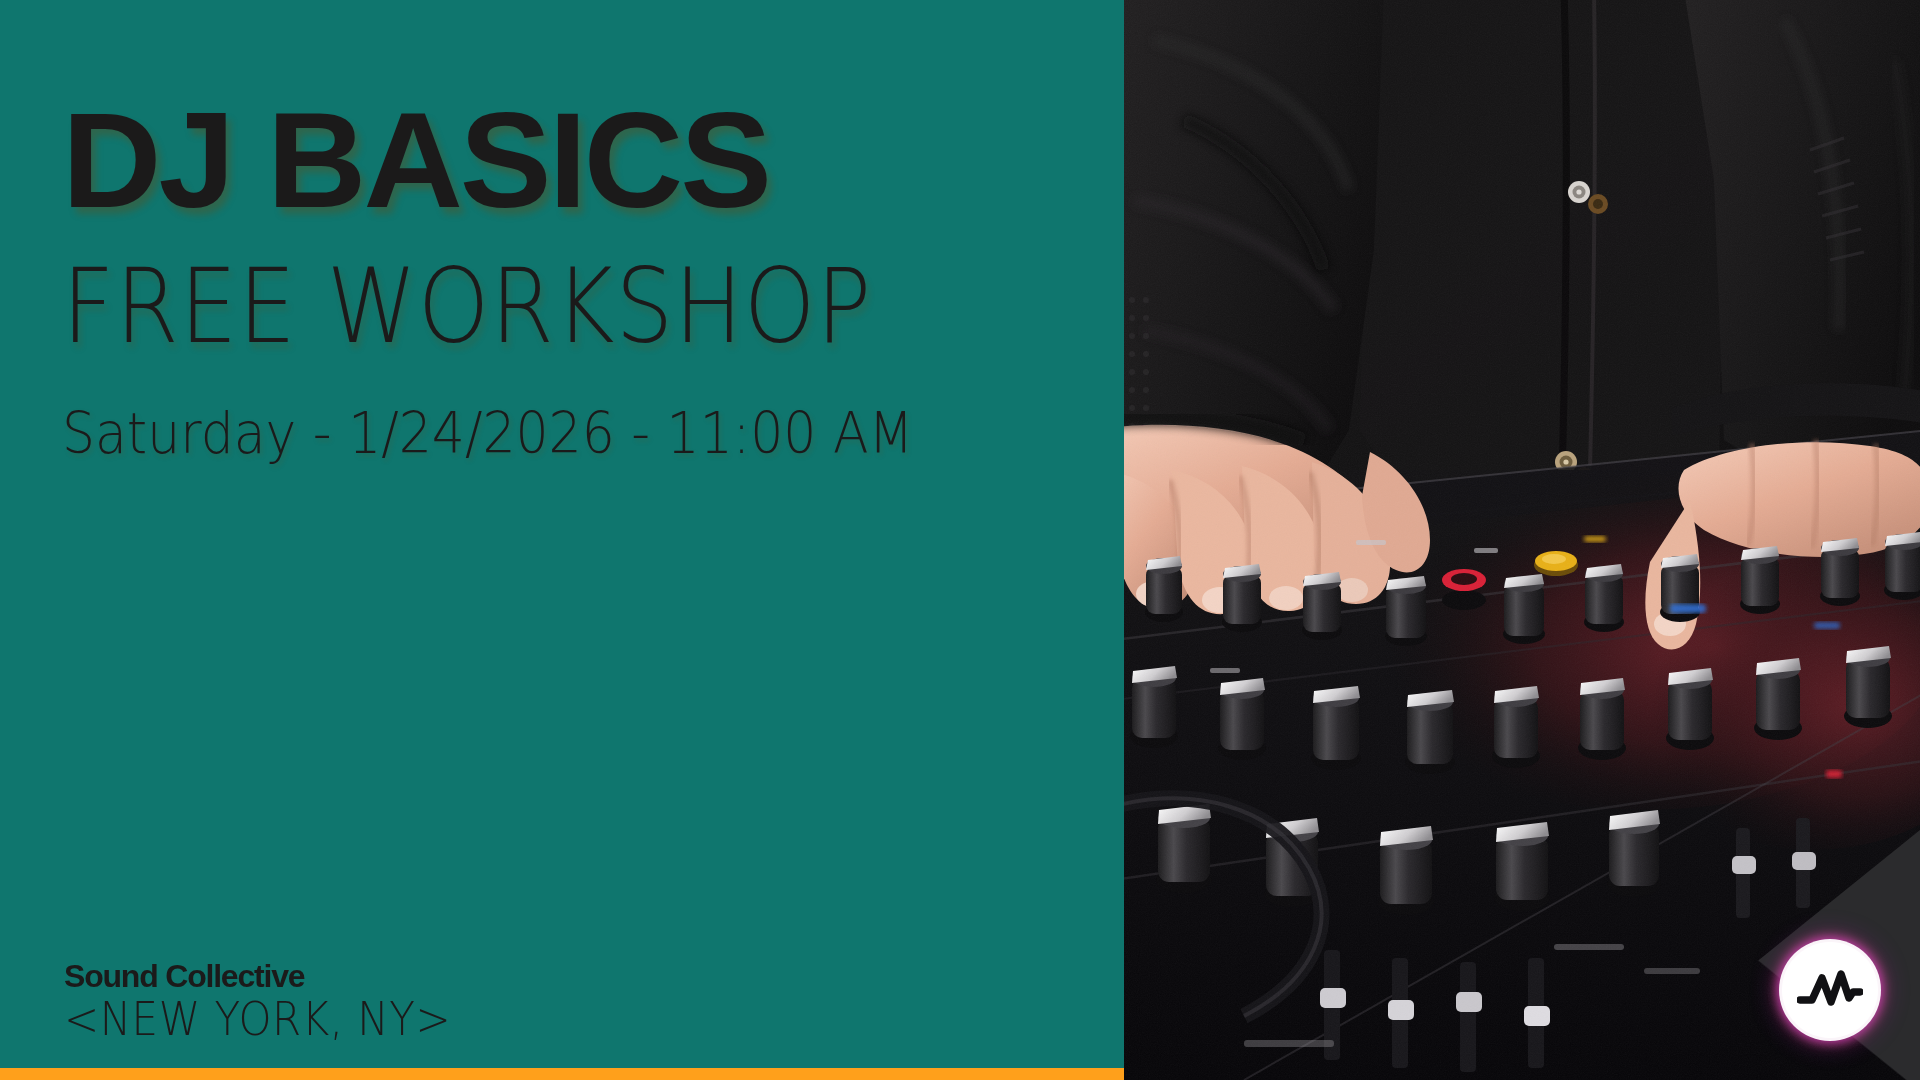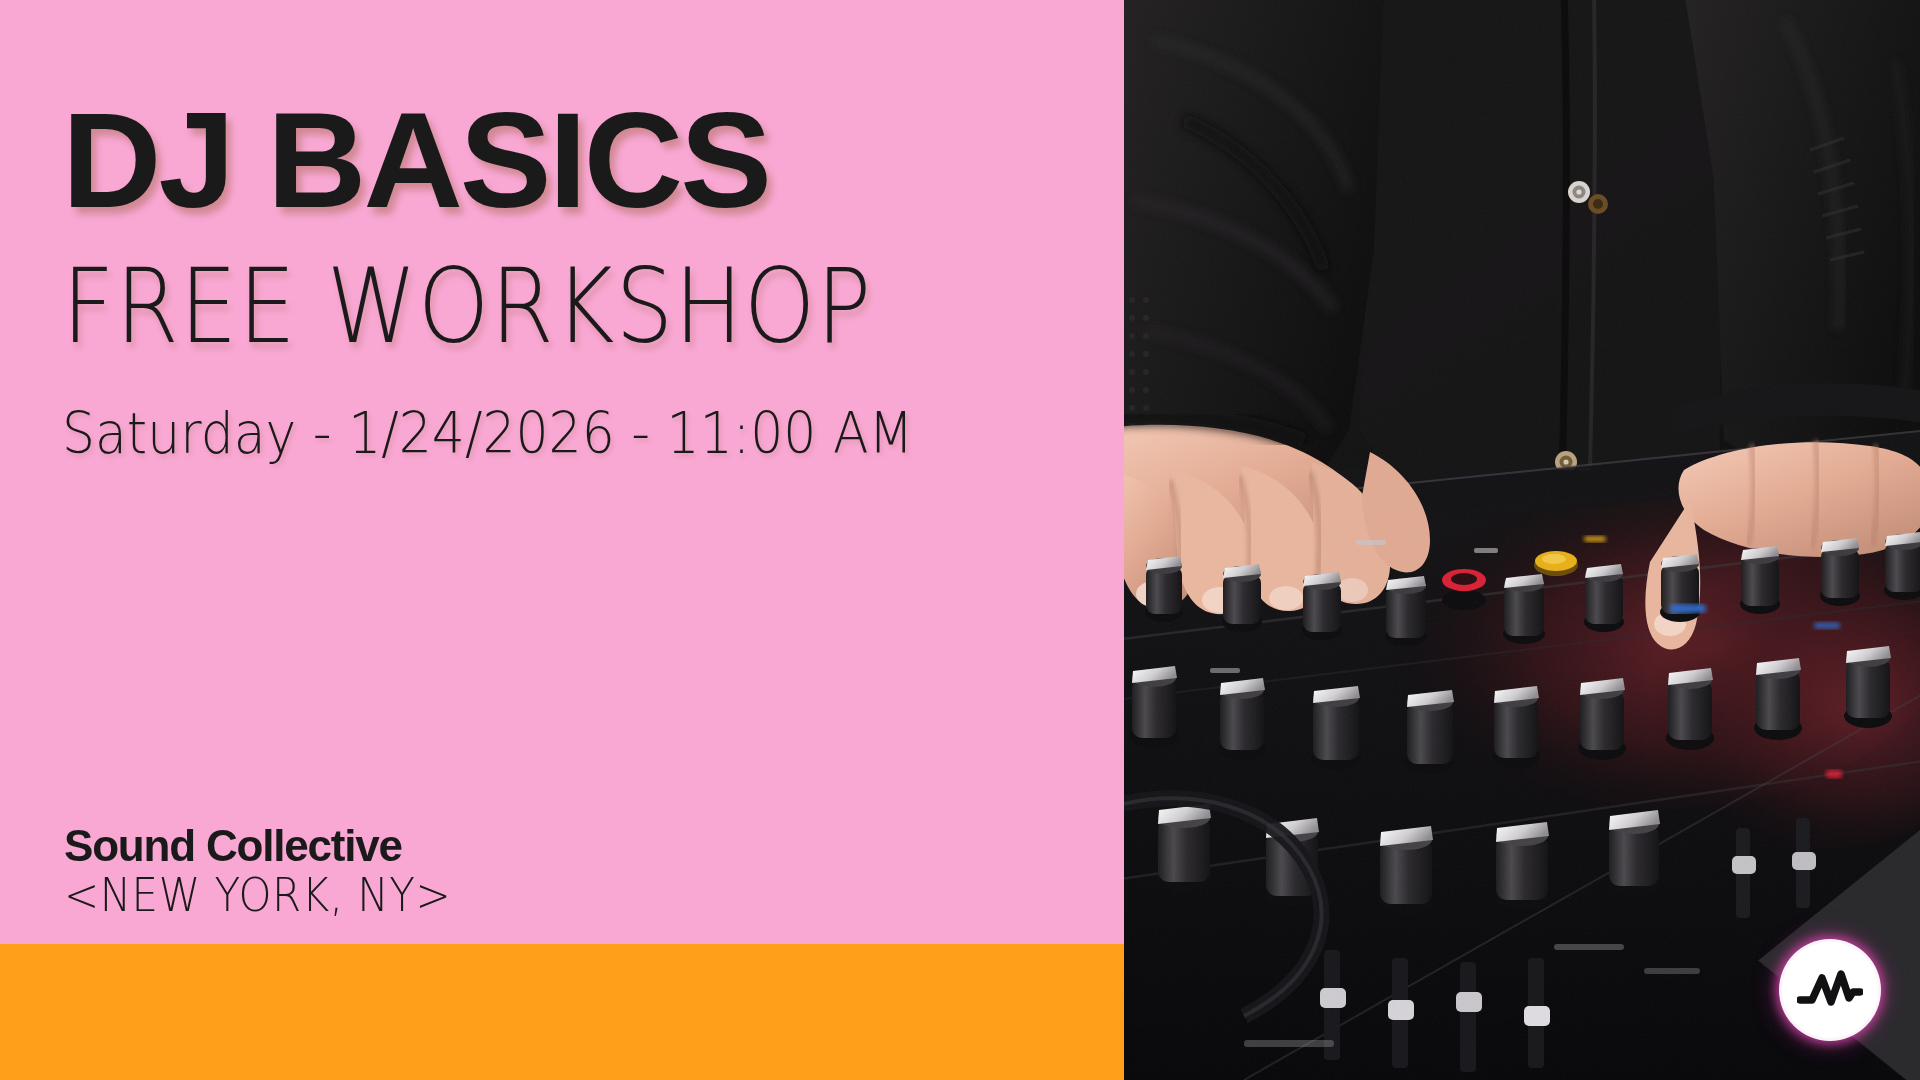--- a/index.html
+++ b/index.html
@@ -13,22 +13,22 @@
     width:1920px;
     height:1080px;
     overflow:hidden;
   }
 
   
   #left-panel {
     position:absolute;
     left:0; top:0;
     width:1124px;
-    height:944px;
-    background:#f9a8d4;
+    height:1068px;
+    background:#0f766e;
     overflow:hidden;
   }
 
   #headline-block {
     position:absolute;
     left:62px;
     top:96px;
     width:1000px;
   }
 
@@ -75,21 +75,21 @@
 
   
   #brand-block {
     position:absolute;
     left:64px;
     bottom:28px;
   }
   #brand-name {
     font-family:"Liberation Sans", sans-serif;
     font-weight:bold;
-    font-size:44px;
+    font-size:32px;
     letter-spacing:-1.2px;
     color:#1B1A1A;
     line-height:1;
     white-space:nowrap;
   }
   #brand-location {
     font-family:"DejaVu Sans", sans-serif;
     font-weight:100;
     font-size:42px;
     letter-spacing:0.5px;

